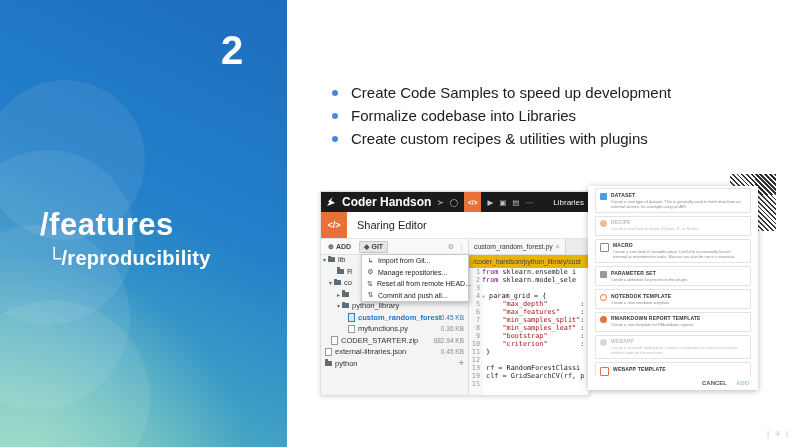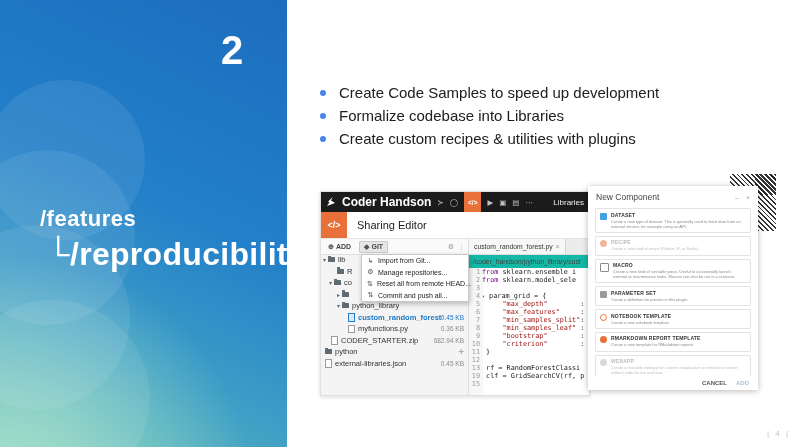--- a/index.html
+++ b/index.html
@@ -12,34 +12,34 @@
           radial-gradient(circle at 6% 110%, rgba(170,228,200,.9) 0%, rgba(170,228,200,0) 42%),
           linear-gradient(205deg,#1c6dbe 0%,#2380c9 45%,#3e9ec6 74%,#5fbcba 100%);}
   .circ{position:absolute;border-radius:50%;background:rgba(255,255,255,0.08);}
   .c1{width:160px;height:160px;left:-15px;top:80px;}
   .c2{width:175px;height:175px;left:-40px;top:150px;}
   .c3{width:185px;height:185px;left:-55px;top:225px;}
   .c4{width:195px;height:195px;left:-45px;top:300px;}
   .num2{position:absolute;left:214px;top:28px;width:36px;color:#fff;font-size:40px;
         font-weight:bold;text-align:center;}
   .fpath{position:absolute;left:40px;top:206px;color:#fff;font-weight:bold;line-height:1.2;}
-  .fp1{font-size:22px;letter-spacing:.5px;}
-  .fp2{font-size:32px;padding-left:7px;margin-top:3px;letter-spacing:.3px;}
+  .fp1{font-size:31px;letter-spacing:.5px;}
+  .fp2{font-size:20px;padding-left:7px;margin-top:3px;letter-spacing:.3px;}
 
   
   .logo{position:absolute;left:684px;top:12px;display:flex;gap:5px;align-items:flex-start;}
   .logo-txt{line-height:1;}
   .logo-title{font-size:12px;font-weight:bold;color:#14171a;letter-spacing:1px;}
   .logo-sub{font-size:6.5px;color:#14171a;margin-top:3px;letter-spacing:.4px;}
   .logo-sub .lt{color:#555;font-weight:normal;}
   .logo-sub .lb{font-weight:bold;}
 
   
   .htitle{position:absolute;left:313px;top:42px;font-size:19.5px;font-weight:bold;color:#111;}
-  .bullets{position:absolute;left:320px;top:84px;}
+  .bullets{position:absolute;left:332px;top:84px;}
   .bl{display:flex;align-items:flex-start;height:23px;}
   .dot{width:6px;height:6px;border-radius:50%;background:#4a86e8;margin-top:5.5px;flex:0 0 auto;}
   .bl span.btxt{margin-left:13px;font-size:15px;color:#202020;}
 
   
   .dss{position:absolute;left:320px;top:191px;width:268px;height:203px;background:#fff;
        border:1px solid #e0e0e0;box-shadow:0 1px 4px rgba(0,0,0,.15);overflow:hidden;
        font-family:"Liberation Sans",sans-serif;}
   .nav{position:absolute;left:0;top:0;right:0;height:20px;background:#1b1b1b;display:flex;
        align-items:center;padding:0 5px;gap:6px;box-sizing:border-box;}
@@ -80,21 +80,21 @@
   .trow.sel .tname{color:#2077c8;font-weight:bold;}
   .tsize{margin-left:auto;padding-right:4px;color:#8a8a8a;font-size:6.5px;white-space:nowrap;}
   .trow.sel .tsize{color:#2077c8;}
 
   .gmenu{position:absolute;left:40px;top:0px;width:106px;background:#fff;
          border:1px solid #c8c8c8;box-shadow:1px 2px 5px rgba(0,0,0,.25);z-index:6;}
   .gitem{display:flex;align-items:center;gap:4px;height:11.5px;padding:0 5px;}
   .gico{width:7px;font-size:7px;color:#555;text-align:center;}
   .glab{font-size:7px;color:#222;white-space:nowrap;}
 
-  .codecol{position:absolute;left:148px;top:47px;right:0;bottom:0;background:#14b8a6;}
+  .codecol{position:absolute;left:148px;top:47px;right:0;bottom:0;background:#eab308;}
   .tabbar{height:15px;background:#ececec;border-bottom:1px solid #ddd;display:flex;}
   .tab{background:#f7f7f7;border-right:1px solid #d5d5d5;display:flex;align-items:center;
        gap:3px;padding:0 5px;font-size:6.8px;color:#333;}
   .tclose{color:#999;font-size:7px;}
   .pathrow{height:13px;display:flex;align-items:center;padding-left:4px;font-size:6.8px;
        color:#444;border-bottom:1px solid #e8e8e8;white-space:nowrap;overflow:hidden;}
   .code{position:absolute;left:0;top:29px;right:0;bottom:0;overflow:hidden;
         font-family:"DejaVu Sans Mono",monospace;font-size:6.8px;line-height:8px;
         background:linear-gradient(to right,#f7f7f7 0 14px,#fff 14px);}
   .cl{white-space:pre;height:8px;}
@@ -244,28 +244,28 @@
           <span class="filico"></span>
           <span class="tname">myfunctions.py</span>
           <span class="tsize">0.36 KB</span>
         </div>
         <div class="trow" style="padding-left:10px">
           <span class="filico"></span>
           <span class="tname">CODER_STARTER.zip</span>
           <span class="tsize">682.94 KB</span>
         </div>
         <div class="trow" style="padding-left:4px">
-          <span class="fico"></span>
-          <span class="tname">python</span>
-          <span class="tsize">✛</span>
-        </div>
-        <div class="trow" style="padding-left:4px">
           <span class="filico"></span>
           <span class="tname">external-libraries.json</span>
           <span class="tsize">0.45 KB</span>
+        </div>
+        <div class="trow" style="padding-left:4px">
+          <span class="fico"></span>
+          <span class="tname">python</span>
+          <span class="tsize">✛</span>
         </div>
 
         <div class="gmenu">
           <div class="gitem">
             <span class="gico">↳</span>
             <span class="glab">Import from Git...</span>
           </div>
           <div class="gitem">
             <span class="gico">⚙</span>
             <span class="glab">Manage repositories...</span>
@@ -304,27 +304,20 @@
         <div class="cl"><span class="ln">11</span><span class="pl"> }</span></div>
         <div class="cl"><span class="ln">12</span></div>
         <div class="cl"><span class="ln">13</span><span class="pl"> rf = RandomForestClassi</span></div>
         <div class="cl"><span class="ln">19</span><span class="pl"> clf = GridSearchCV(rf, p</span></div>
         <div class="cl"><span class="ln">15</span></div>
       </div>
     </div>
   </div>
 
   <div class="dlg">
-    <div class="dlg-head">
-      <span class="dlg-title">New Component</span>
-      <span class="dlg-ctrl">
-        <span>–</span>
-        <span>×</span>
-      </span>
-    </div>
     <div class="comp-list">
       <div class="comp">
         <span class="cic ic-dataset"></span>
         <span class="ctext">
             <div class="ctitle">DATASET</div>
             <div class="cdesc">Create a new type of dataset. This is generally used to fetch data from an external service, for example using an API.</div>
           </span>
       </div>
       <div class="comp off">
         <span class="cic ic-recipe"></span>

